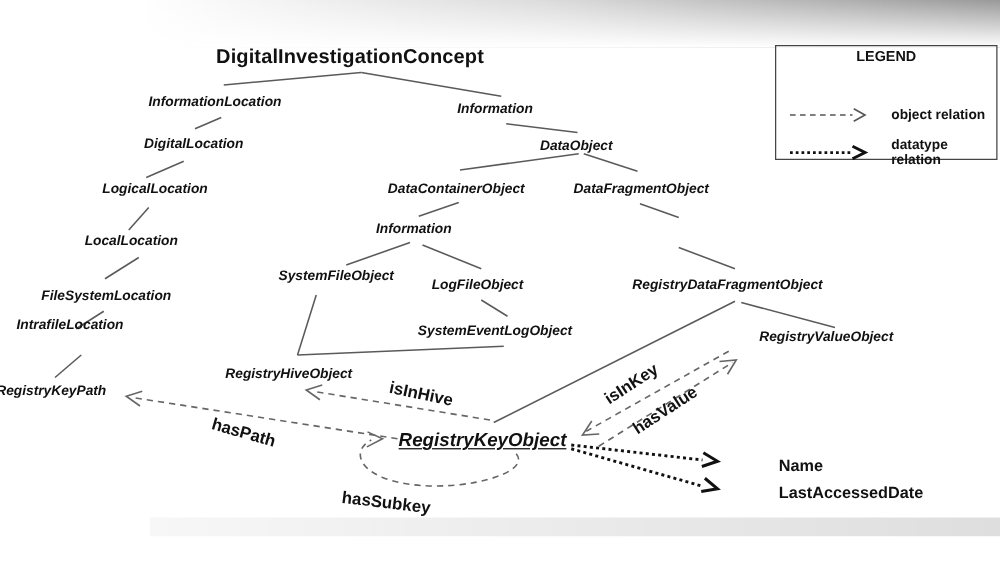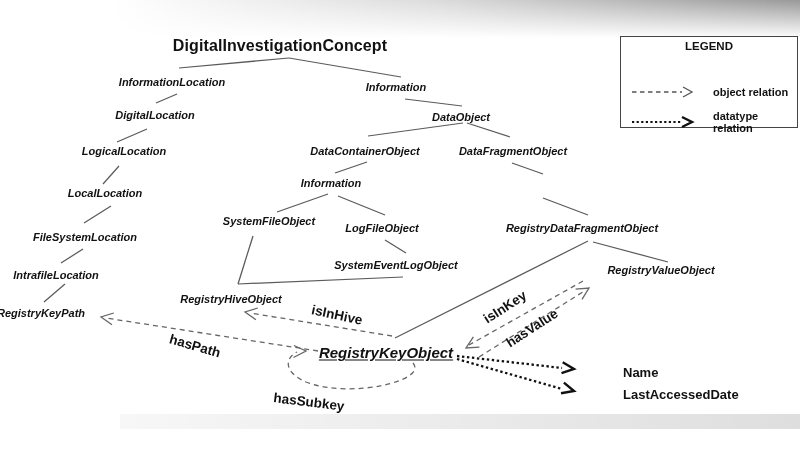--- a/index.html
+++ b/index.html
@@ -97,21 +97,21 @@
   <div class="lbl node" style="left:365px;top:151px;">DataContainerObject</div>
   <div class="lbl node" style="left:513px;top:151px;">DataFragmentObject</div>
   <div class="lbl node" style="left:331px;top:183px;">Information</div>
   <div class="lbl node" style="left:105px;top:193px;">LocalLocation</div>
   <div class="lbl node" style="left:269px;top:221px;">SystemFileObject</div>
   <div class="lbl node" style="left:382px;top:228px;">LogFileObject</div>
   <div class="lbl node" style="left:582px;top:228px;">RegistryDataFragmentObject</div>
   <div class="lbl node" style="left:85px;top:220px;margin-top:17px;">FileSystemLocation</div>
   <div class="lbl node" style="left:396px;top:265px;">SystemEventLogObject</div>
   <div class="lbl node" style="left:661px;top:270px;">RegistryValueObject</div>
-  <div class="lbl node" style="left:56px;top:275px;">IntrafileLocation</div>
+  <div class="lbl node" style="left:56px;top:260px;">IntrafileLocation</div>
   <div class="lbl node" style="left:231px;top:299px;">RegistryHiveObject</div>
   <div class="lbl node" style="left:41px;top:313px;">RegistryKeyPath</div>
   <div class="lbl node node--key" style="left:386px;top:352px;">RegistryKeyObject</div>
 
   <div class="lbl rel" style="left:337px;top:315px;transform:translate(-50%,-50%) rotate(12deg);">isInHive</div>
   <div class="lbl rel" style="left:195px;top:346px;transform:translate(-50%,-50%) rotate(16deg);">hasPath</div>
   <div class="lbl rel" style="left:309px;top:402px;transform:translate(-50%,-50%) rotate(7deg);">hasSubkey</div>
   <div class="lbl rel" style="left:505px;top:307px;transform:translate(-50%,-50%) rotate(-33deg);">isInKey</div>
   <div class="lbl rel" style="left:532px;top:328px;transform:translate(-50%,-50%) rotate(-33deg);">hasValue</div>
 

